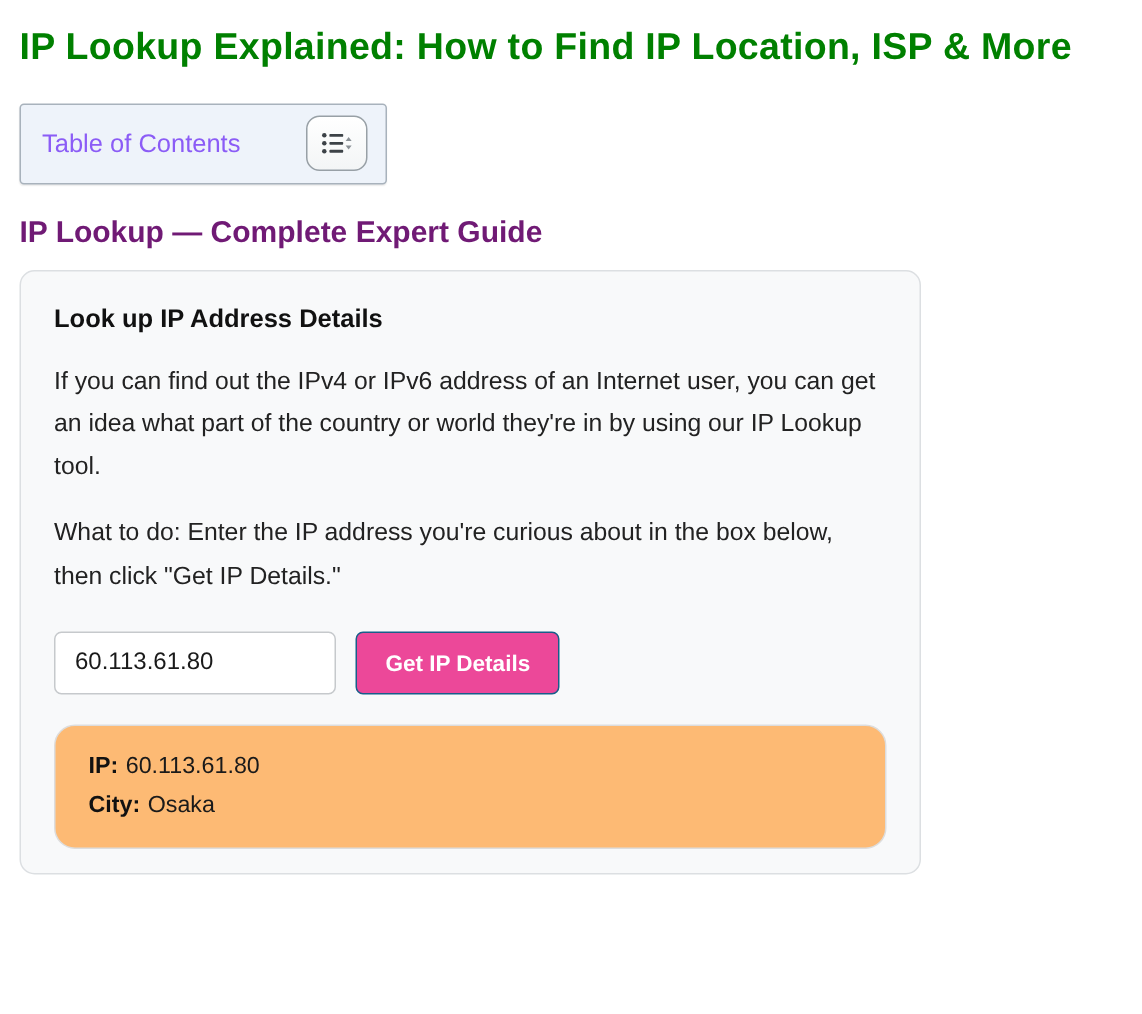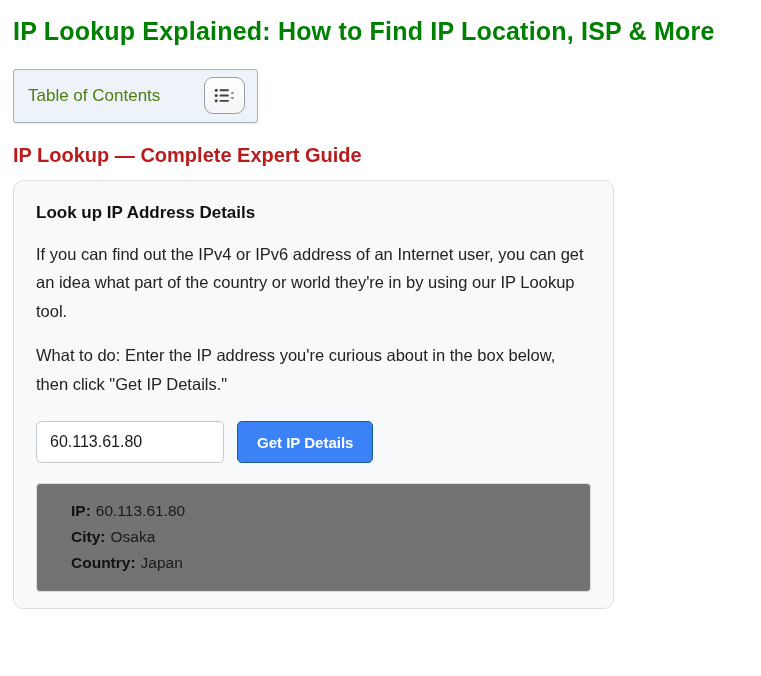--- a/index.html
+++ b/index.html
@@ -30,36 +30,36 @@
     border-radius: 3px;
     box-shadow: 0 1px 1px rgba(0,0,0,0.08);
     display: flex;
     align-items: center;
     justify-content: space-between;
     padding: 0 12px 0 14px;
     margin-bottom: 21px;
   }
   .toc-label {
     font-size: 17px;
-    color: #4d7c0f;
+    color: #8b5cf6;
   }
   .toc-toggle-btn {
     width: 41px;
     height: 37px;
     background: linear-gradient(#ffffff, #f3f5f6);
     border: 1px solid #98a0a6;
     border-radius: 9px;
     display: flex;
     align-items: center;
     justify-content: center;
     cursor: pointer;
   }
 
   h2.section-heading {
-    color: #b91c1c;
+    color: #701a75;
     font-size: 20px;
     font-weight: bold;
     margin: 0 0 13px 0;
   }
 
   .lookup-card {
     width: 601px;
     background: #f8f9fa;
     border: 1px solid #dcdfe2;
     border-radius: 10px;
@@ -90,35 +90,35 @@
     font-family: "Liberation Sans", sans-serif;
     font-size: 16px;
     color: #1a1a1a;
     padding: 0 13px;
     outline: none;
   }
   .submit-btn {
     margin-left: 13px;
     height: 42px;
     padding: 0 19px;
-    background: #3b82f6;
+    background: #ec4899;
     border: 1px solid #175e8a;
     border-radius: 5px;
     color: #ffffff;
     font-family: "Liberation Sans", sans-serif;
     font-size: 15px;
     font-weight: bold;
     cursor: pointer;
   }
 
   .result-box {
-    background: #737373;
+    background: #fdba74;
     border: 1px solid #dddddd;
-    border-radius: 4px;
-    padding: 14px 17px 15px 34px;
+    border-radius: 14px;
+    padding: 14px 17px 15px 22px;
   }
   .res-line {
     font-size: 15.5px;
     line-height: 26px;
     color: #1a1a1a;
   }
   .res-line b { font-weight: bold; color: #111111; margin-right: 5px; }
 </style>
 </head>
 <body>
@@ -156,18 +156,17 @@
     <p class="card-text instructions"><span class="lead-italic">What to do:</span><span> Enter the IP address you're curious about in the box below, then click "Get IP Details."</span></p>
 
     <div class="form-row">
       <input class="ip-input" type="text" value="60.113.61.80" style="">
       <button class="submit-btn">Get IP Details</button>
     </div>
 
     <div class="result-box">
       <div class="res-line"><b>IP:</b><span>60.113.61.80</span></div>
       <div class="res-line"><b>City:</b><span>Osaka</span></div>
-      <div class="res-line"><b>Country:</b><span>Japan</span></div>
     </div>
 
   </div>
 
 </div>
 
 </body></html>

